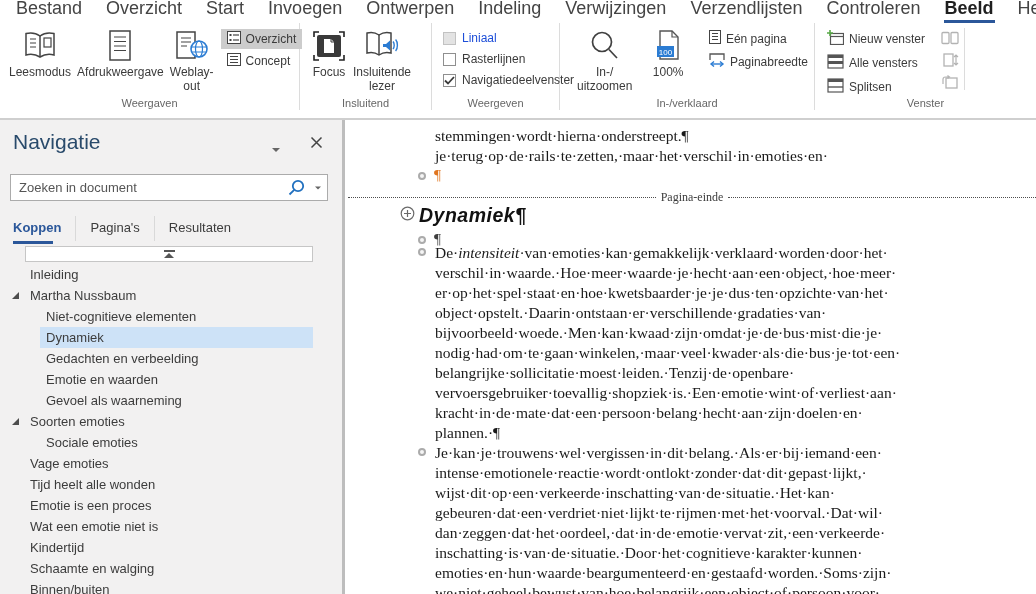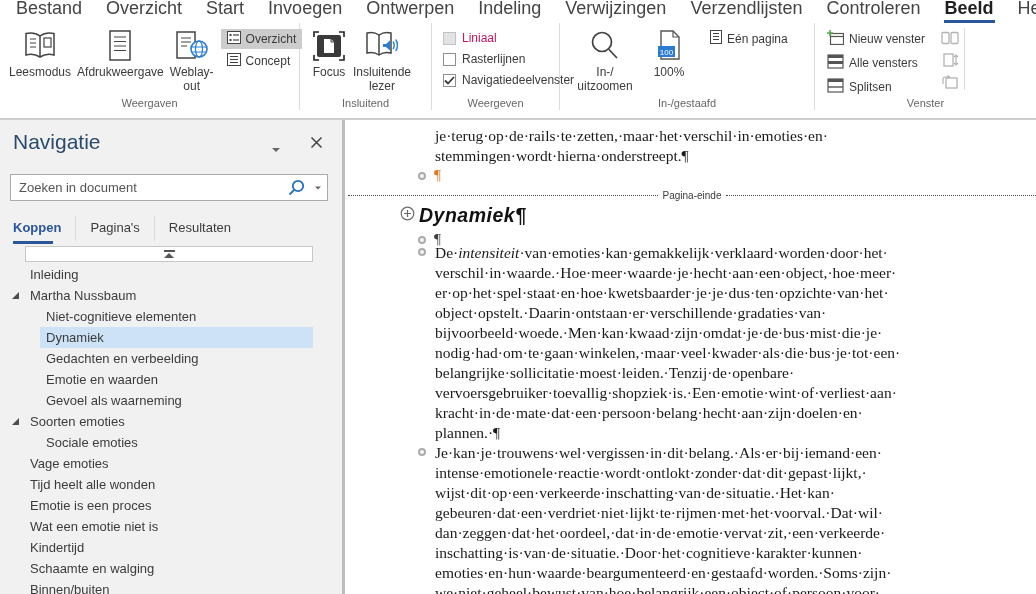--- a/index.html
+++ b/index.html
@@ -16,21 +16,21 @@
   .rtab.active::after{content:"";position:absolute;left:11px;right:11px;bottom:0;height:3px;background:#2b579a;}
   .groups{display:flex;height:87px;}
   .rgroup{position:relative;border-right:1px solid #dcdcdc;box-sizing:border-box;flex:0 0 auto;}
   .glabel{position:absolute;bottom:1px;left:0;right:0;text-align:center;font-size:11px;color:#666;}
   .gcontent{display:flex;align-items:flex-start;padding-top:3px;height:70px;}
   .bigbtn{display:flex;flex-direction:column;align-items:center;text-align:center;font-size:12px;color:#3b3b3b;padding:1px 3px;line-height:14px;cursor:default;}
   .bigbtn .bicon{height:38px;display:flex;align-items:center;justify-content:center;}
   .smallbtn{display:flex;align-items:center;gap:5px;font-size:12px;color:#3b3b3b;padding:2px 6px;margin:1px 0;white-space:nowrap;cursor:default;}
   .smallbtn.selected{background:#cccccc;}
   .cbrow{display:flex;align-items:center;gap:6px;font-size:12px;color:#3b3b3b;margin:3px 0 7px 0;white-space:nowrap;}
-  .cbrow.disabled{color:#be185d;}
+  .cbrow.disabled{color:#1d4ed8;}
   .cbox{width:13px;height:13px;border:1px solid #8f8f8f;background:#fff;box-sizing:border-box;display:flex;align-items:center;justify-content:center;flex:0 0 13px;}
   .cbox.disabled{background:#e3e3e3;border-color:#c2c2c2;}
   .cbox svg{display:block;}
   .vdiv-inner{width:1px;background:#dcdcdc;height:62px;margin:2px 3px 0;}
   .disbtn{height:20px;display:flex;align-items:center;justify-content:center;margin:1px 2px;}
   .caret-down{width:0;height:0;border-left:4px solid transparent;border-right:4px solid transparent;border-top:4px solid #666;display:inline-block;vertical-align:middle;}
   
   .pane{position:absolute;top:120px;left:0;width:345px;bottom:0;background:#f2f1f1;border-right:3px solid #bdbdbd;box-sizing:border-box;overflow:hidden;}
   .pane-title{position:absolute;top:10px;left:13px;font-size:21px;color:#294a6b;}
   .pane-caret{position:absolute;top:20px;left:272px;width:16px;height:12px;cursor:default;}
@@ -61,21 +61,21 @@
   .doc{position:absolute;top:120px;left:348px;right:0;bottom:0;background:#fff;overflow:hidden;font-family:"Liberation Serif","DejaVu Serif",serif;font-size:15.5px;color:#1a1a1a;}
   .dline{height:20px;line-height:20px;white-space:nowrap;}
   .contblock{position:absolute;top:6px;left:87px;}
   .erow1{position:absolute;top:46px;left:70px;}
   .erow2{position:absolute;top:110px;left:70px;}
   .obullet{display:inline-block;width:8px;height:8px;border:2px solid #ababab;border-radius:50%;box-sizing:border-box;vertical-align:middle;margin-right:8px;background:#f5f5f5;}
   .pilcrow{color:#3f3f3f;}
   .pilcrow.orange{color:#e0751f;}
   .pbreak{position:absolute;top:70px;left:0;right:0;display:flex;align-items:center;}
   .pbreak::before,.pbreak::after{content:"";flex:1;border-top:1.6px dotted #4d4d4d;height:0;}
-  .pb-label{font-family:Liberation Sans, sans-serif;font-size:10px;color:#3c3c3c;padding:0 5px;white-space:nowrap;}
+  .pb-label{font-family:Liberation Serif, serif;font-size:12px;color:#3c3c3c;padding:0 5px;white-space:nowrap;}
   .hrow{position:absolute;top:84px;left:52px;display:flex;align-items:center;gap:4px;}
   .htext{font-family:"Liberation Sans",sans-serif;font-style:italic;font-weight:600;font-size:19.5px;color:#111;letter-spacing:0.5px;}
   .para{position:absolute;left:70px;right:10px;}
   .para .lines{margin-left:17px;}
   .para .pb{position:absolute;left:0;top:5px;}
   .p1{top:123px;}
   .p2{top:323px;}
   i{font-style:italic;}
 </style>
 </head>
@@ -237,23 +237,33 @@
         <div style="display:flex;flex-direction:column;margin-left:6px;margin-top:1px">
           <div class="smallbtn">
             <span>
               <svg width="12" height="14" viewBox="0 0 12 14">
                   <rect x="0.5" y="0.5" width="11" height="13" fill="#fff" stroke="#444"></rect>
                   <path d="M3 3.5 H9 M3 6.5 H9 M3 9.5 H9" stroke="#444" stroke-width="1"></path>
                 </svg>
             </span>
             <span>Eén pagina</span>
           </div>
+          <div class="smallbtn">
+            <span>
+              <svg width="16" height="14" viewBox="0 0 16 14">
+                  <path d="M1 7 V1 H15 V7" fill="none" stroke="#555" stroke-width="1.3"></path>
+                  <path d="M2 11 H14" stroke="#2b7cd3" stroke-width="1.4"></path>
+                  <path d="M5 8.5 L2 11 L5 13.5 M11 8.5 L14 11 L11 13.5" fill="none" stroke="#2b7cd3" stroke-width="1.4"></path>
+                </svg>
+            </span>
+            <span>Paginabreedte</span>
+          </div>
         </div>
       </div>
-      <div class="glabel">In-/gestaafd</div>
+      <div class="glabel">In-/verklaard</div>
     </div>
 
     <div class="rgroup" style="width:221px;border-right:none">
       <div class="gcontent" style="padding-left:6px">
         <div style="display:flex;flex-direction:column;margin-top:1px">
           <div class="smallbtn">
             <span>
               <svg width="17" height="15" viewBox="0 0 17 15">
                   <rect x="3.5" y="3.5" width="13" height="11" fill="#fff" stroke="#555" stroke-width="1.2"></rect>
                   <path d="M3.5 6.5 H16.5" stroke="#555" stroke-width="1.2"></path>
@@ -362,22 +372,22 @@
     <div class="nitem l1"><span class="lbl">Wat een emotie niet is</span></div>
     <div class="nitem l1"><span class="lbl">Kindertijd</span></div>
     <div class="nitem l1"><span class="lbl">Schaamte en walging</span></div>
     <div class="nitem l1"><span class="lbl">Binnen/buiten</span></div>
   </div>
 </div>
 
 <div class="doc">
 
   <div class="contblock">
+    <div class="dline">stemmingen·wordt·hierna·onderstreept.¶</div>
     <div class="dline">je·terug·op·de·rails·te·zetten,·maar·het·verschil·in·emoties·en·</div>
-    <div class="dline">stemmingen·wordt·hierna·onderstreept.¶</div>
   </div>
 
   <div class="erow1">
     <span class="obullet"></span><span class="pilcrow orange">¶</span>
   </div>
 
   <div class="pbreak">
     <span class="pb-label">Pagina-einde</span>
   </div>
 

